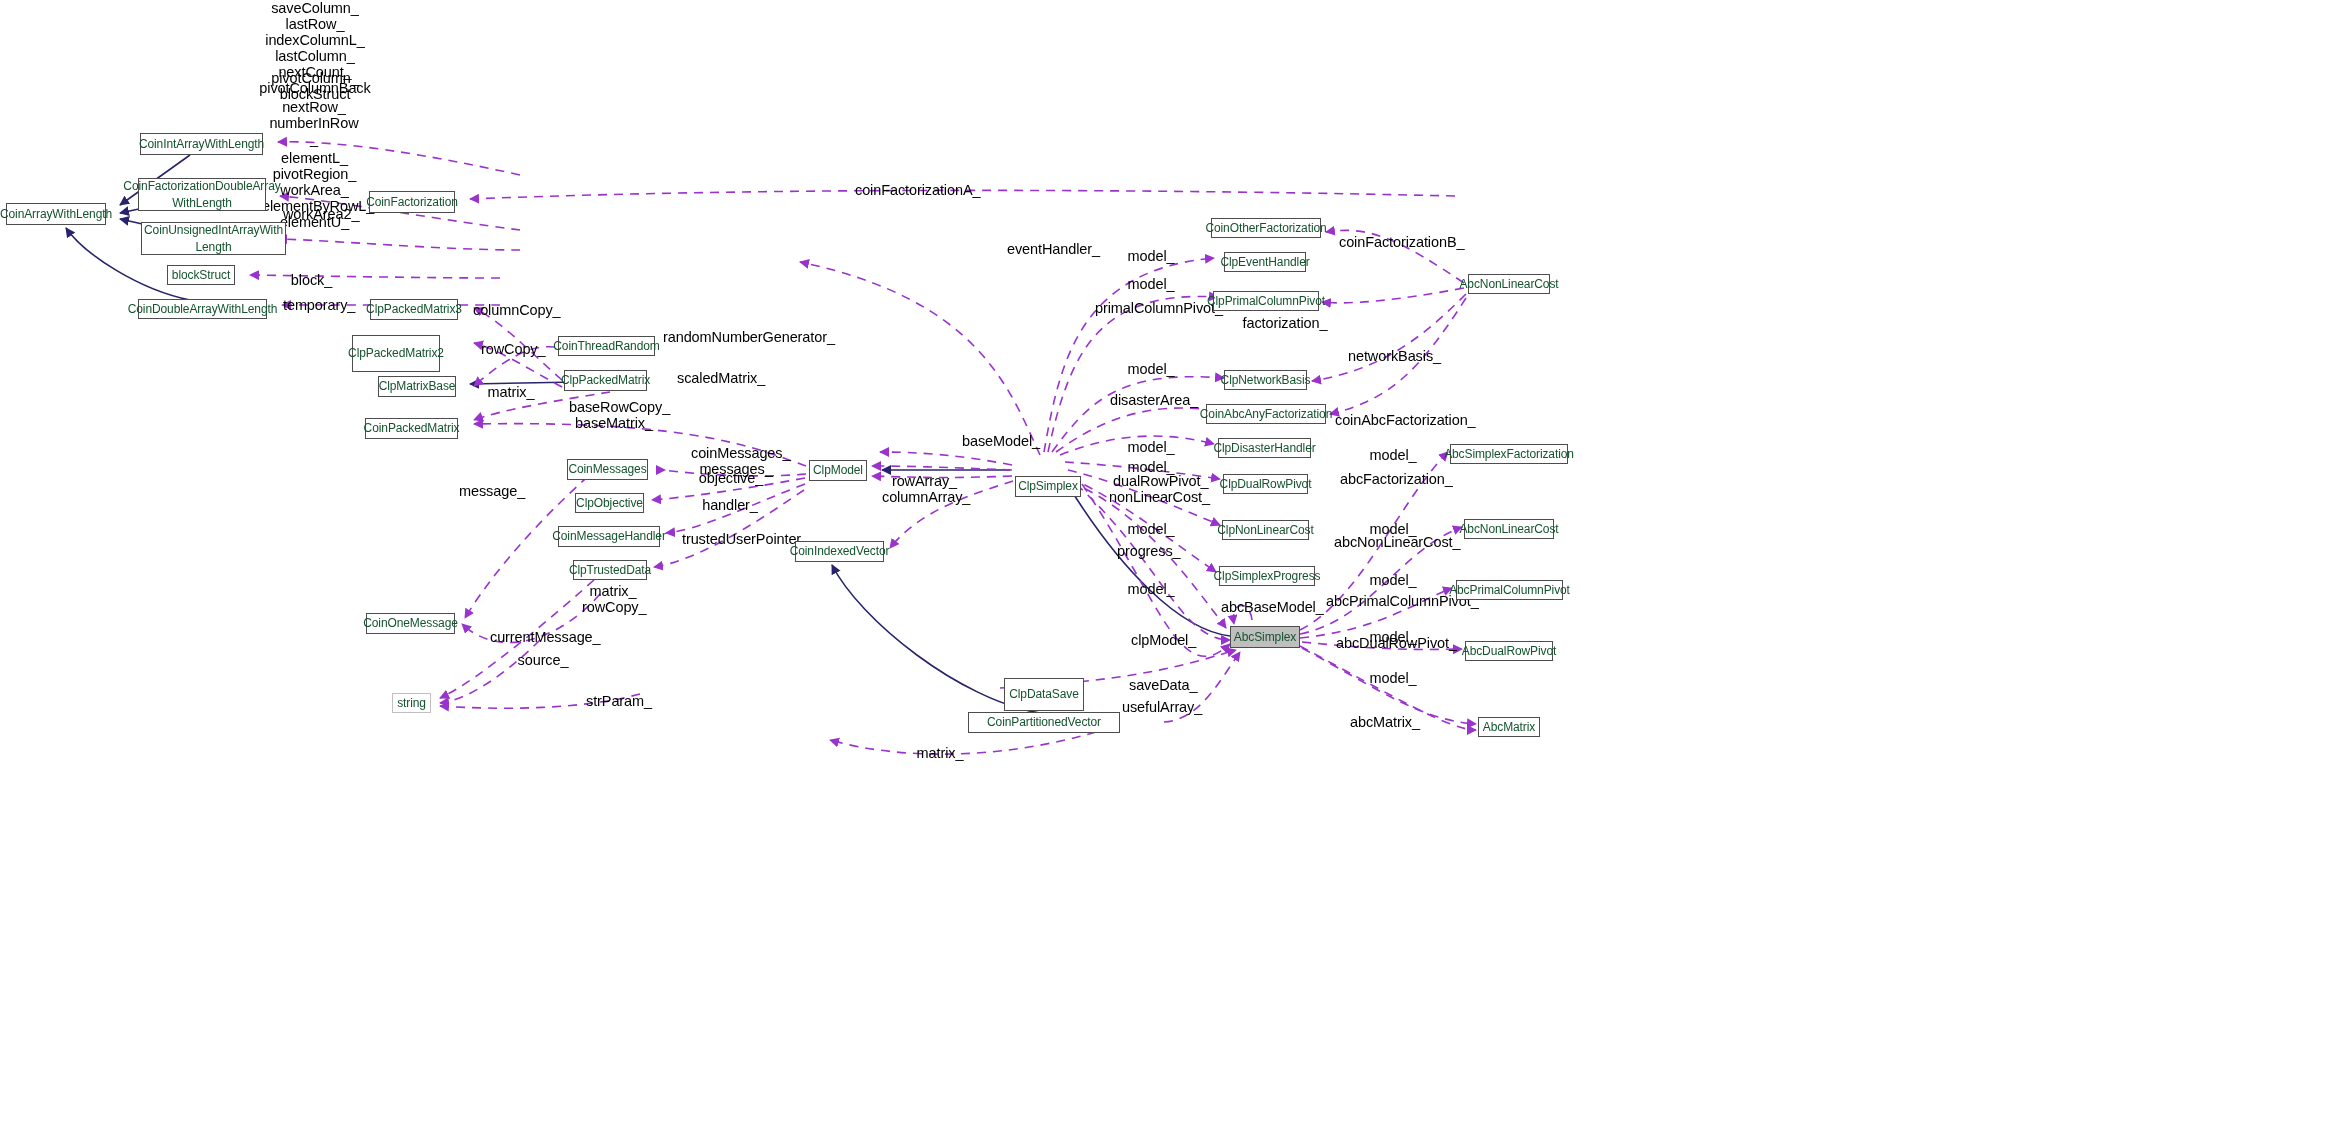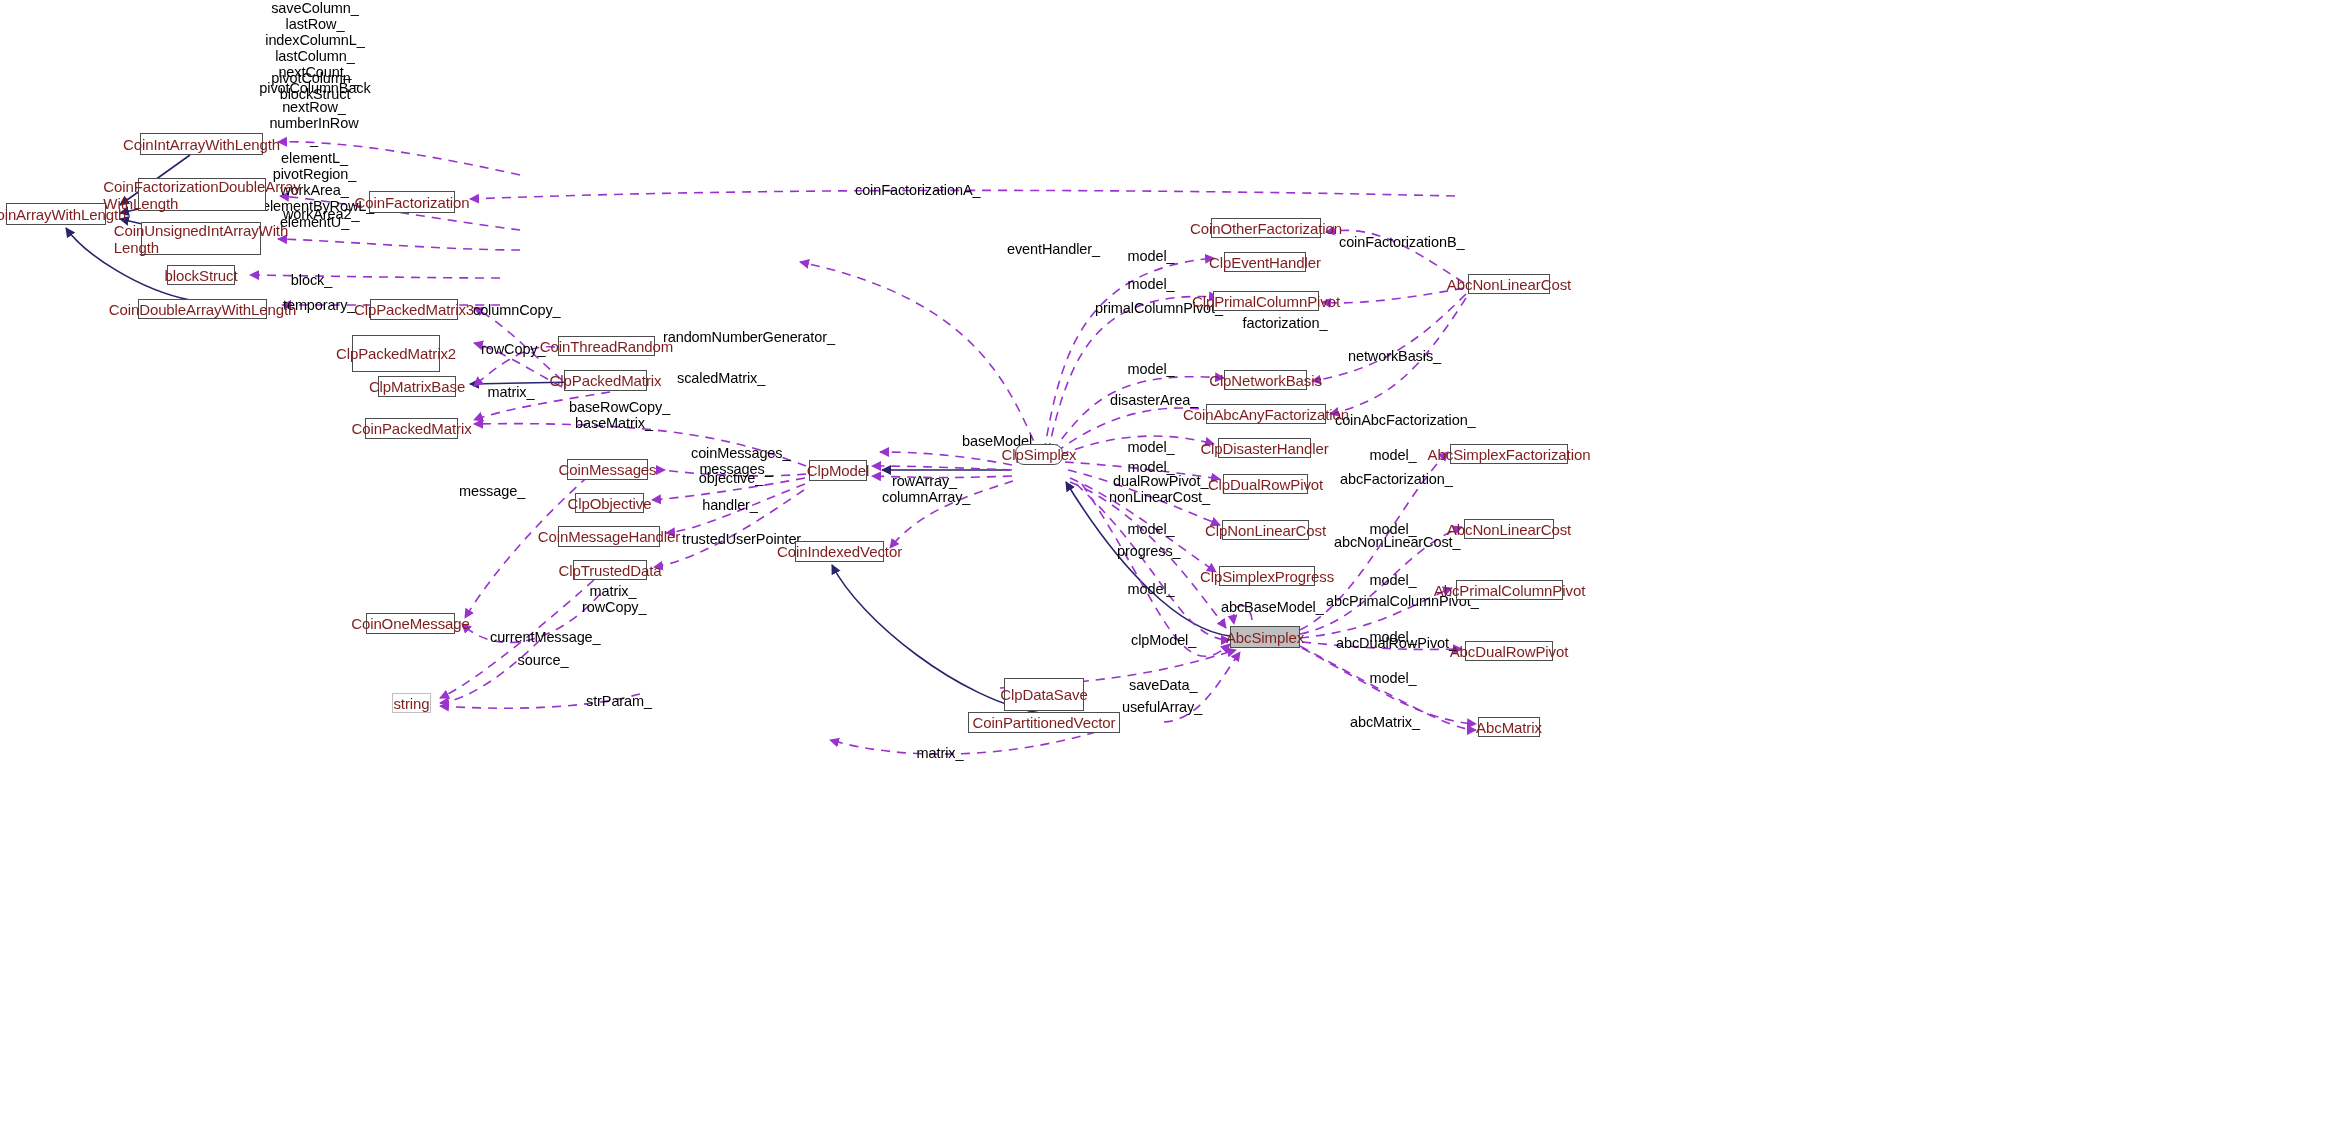--- a/index.html
+++ b/index.html
@@ -24,23 +24,24 @@
     top: 0;
     width: 2349px;
     height: 1140px;
     pointer-events: none;
   }
   .node {
     position: absolute;
     box-sizing: border-box;
     border: 1px solid #4d4d4d;
     background: #ffffff;
-    color: #7f1d1d;
-    font-size: 15px;
+    color: #14532d;
+    font-size: 12px;
     line-height: 17px;
+    text-align: center;
     display: flex;
     align-items: center;
     justify-content: center;
     white-space: pre-line;
     letter-spacing: -0.1px;
     z-index: 5;
   }
   .node.highlight {
     background: #bfbfbf;
     border: 1px solid #4d4d4d;
@@ -137,42 +138,42 @@
       <path d="M1000,688 C 1150,680 1200,660 1236,650"></path>
       <path d="M1164,722 C 1200,720 1220,680 1240,652"></path>
     </g>
   </svg>
 
   <div id="nodes-layer">
       <div class="node" style="left: 6px; top: 203px; width: 100px; height: 22px;">CoinArrayWithLength</div>
       <div class="node" style="left: 140px; top: 133px; width: 123px; height: 22px;">CoinIntArrayWithLength</div>
       <div class="node" style="left: 138px; top: 178px; width: 128px; height: 33px;">CoinFactorizationDoubleArray
 WithLength</div>
-      <div class="node" style="left: 141px; top: 222px; width: 120px; height: 33px;">CoinUnsignedIntArrayWith
+      <div class="node" style="left: 141px; top: 222px; width: 145px; height: 33px;">CoinUnsignedIntArrayWith
 Length</div>
       <div class="node" style="left: 167px; top: 265px; width: 68px; height: 20px;">blockStruct</div>
       <div class="node" style="left: 138px; top: 299px; width: 129px; height: 20px;">CoinDoubleArrayWithLength</div>
       <div class="node" style="left: 369px; top: 191px; width: 86px; height: 22px;">CoinFactorization</div>
       <div class="node" style="left: 370px; top: 299px; width: 88px; height: 21px;">ClpPackedMatrix3</div>
       <div class="node" style="left: 352px; top: 335px; width: 88px; height: 37px;">ClpPackedMatrix2</div>
       <div class="node" style="left: 378px; top: 376px; width: 78px; height: 21px;">ClpMatrixBase</div>
       <div class="node" style="left: 365px; top: 418px; width: 93px; height: 21px;">CoinPackedMatrix</div>
       <div class="node" style="left: 366px; top: 613px; width: 89px; height: 21px;">CoinOneMessage</div>
       <div class="node light" style="left: 392px; top: 693px; width: 39px; height: 20px;">string</div>
       <div class="node" style="left: 564px; top: 370px; width: 83px; height: 21px;">ClpPackedMatrix</div>
       <div class="node" style="left: 558px; top: 336px; width: 97px; height: 20px;">CoinThreadRandom</div>
       <div class="node" style="left: 567px; top: 459px; width: 81px; height: 21px;">CoinMessages</div>
       <div class="node" style="left: 575px; top: 493px; width: 69px; height: 20px;">ClpObjective</div>
       <div class="node" style="left: 558px; top: 526px; width: 102px; height: 21px;">CoinMessageHandler</div>
       <div class="node" style="left: 573px; top: 560px; width: 74px; height: 20px;">ClpTrustedData</div>
       <div class="node" style="left: 809px; top: 460px; width: 58px; height: 21px;">ClpModel</div>
       <div class="node" style="left: 795px; top: 541px; width: 89px; height: 21px;">CoinIndexedVector</div>
       <div class="node" style="left: 1004px; top: 678px; width: 80px; height: 33px;">ClpDataSave</div>
       <div class="node" style="left: 968px; top: 712px; width: 152px; height: 21px;">CoinPartitionedVector</div>
-      <div class="node" style="left: 1015px; top: 444px; width: 48px; height: 21px; border-radius: 9px;">ClpSimplex</div>
+      <div class="node" style="left: 1015px; top: 476px; width: 66px; height: 21px;">ClpSimplex</div>
       <div class="node highlight" style="left: 1230px; top: 626px; width: 70px; height: 22px;">AbcSimplex</div>
       <div class="node" style="left: 1211px; top: 218px; width: 110px; height: 20px;">CoinOtherFactorization</div>
       <div class="node" style="left: 1224px; top: 252px; width: 82px; height: 20px;">ClpEventHandler</div>
       <div class="node" style="left: 1213px; top: 291px; width: 106px; height: 20px;">ClpPrimalColumnPivot</div>
       <div class="node" style="left: 1224px; top: 370px; width: 83px; height: 20px;">ClpNetworkBasis</div>
       <div class="node" style="left: 1206px; top: 404px; width: 120px; height: 20px;">CoinAbcAnyFactorization</div>
       <div class="node" style="left: 1218px; top: 438px; width: 93px; height: 20px;">ClpDisasterHandler</div>
       <div class="node" style="left: 1223px; top: 474px; width: 85px; height: 20px;">ClpDualRowPivot</div>
       <div class="node" style="left: 1222px; top: 520px; width: 87px; height: 20px;">ClpNonLinearCost</div>
       <div class="node" style="left: 1219px; top: 566px; width: 96px; height: 20px;">ClpSimplexProgress</div>

